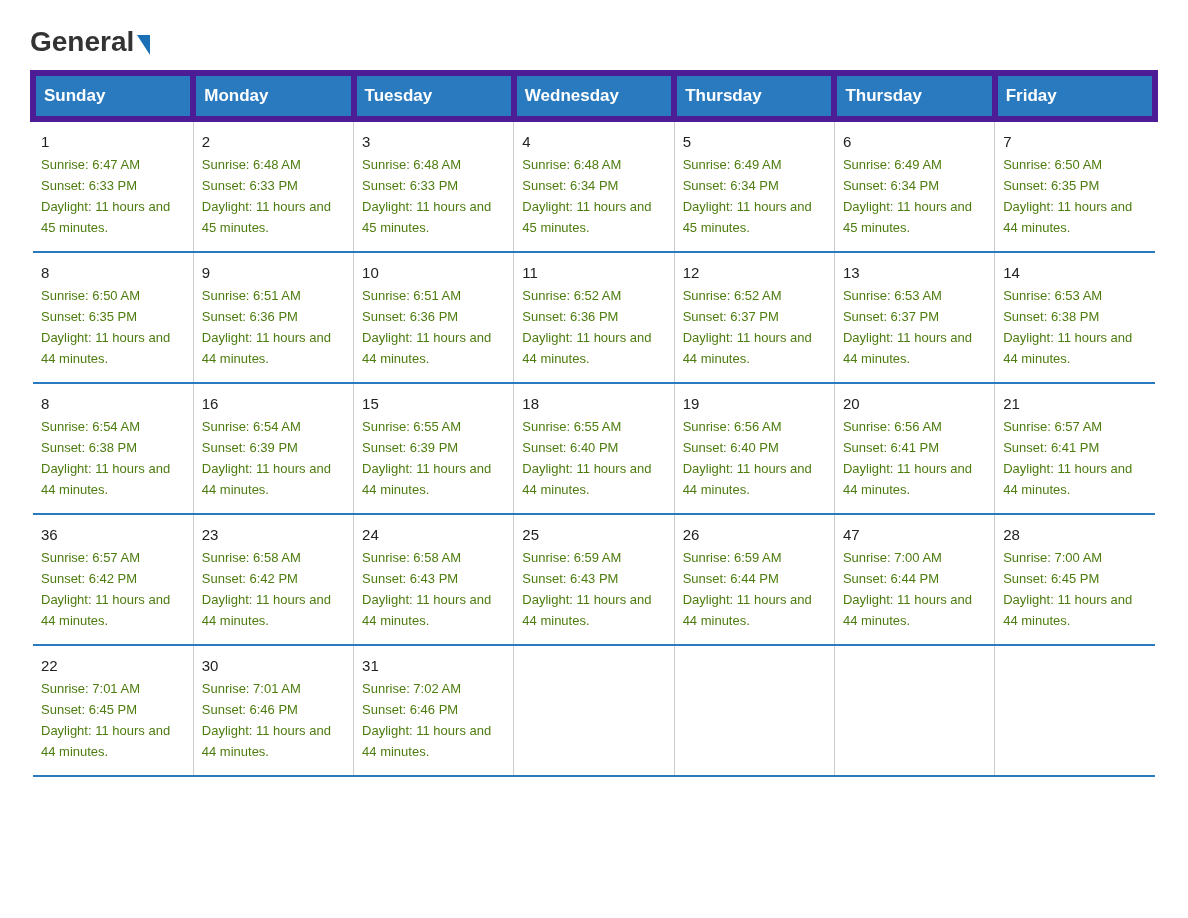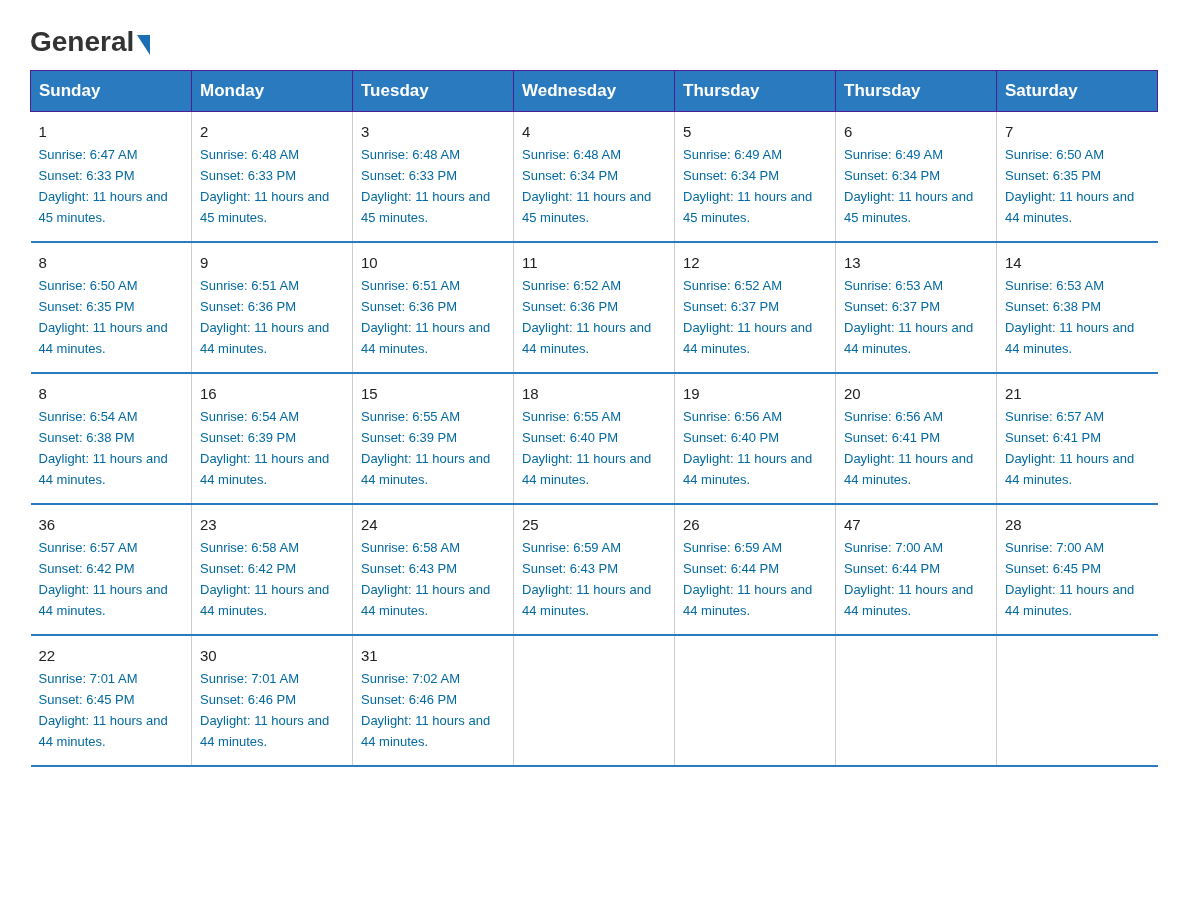--- a/index.html
+++ b/index.html
@@ -42,21 +42,21 @@
       border-collapse: collapse;
       table-layout: fixed;
     }
     thead tr th {
       background-color: #2a7abf;
       color: #fff;
       font-size: 17px;
       font-weight: bold;
       padding: 10px 8px;
       text-align: left;
-      border: 1px solid #4c1d95;
+      border: 6px solid #4c1d95;
     }
     tbody tr {
       border-bottom: 2px solid #2a7abf;
     }
     tbody tr td {
       vertical-align: top;
       padding: 8px 8px 12px 8px;
       font-size: 13.5px;
       line-height: 1.55;
       border-right: 1px solid #ccc;
@@ -68,21 +68,21 @@
     }
     .day-number {
       font-size: 15px;
       font-weight: normal;
       color: #222;
       display: block;
       margin-bottom: 2px;
     }
     .day-info {
       font-size: 13px;
-      color: #0369a1;
+      color: #4d7c0f;
       line-height: 1.55;
     }
   </style>
 </head>
 <body>
 
 <div class="header">
   <div class="logo">
     <div style="display:flex; align-items:center; line-height:1;">
       <span style="font-size:28px; font-weight:bold; color:#333;">General</span>
@@ -98,21 +98,21 @@
 
 <table>
   <thead>
     <tr>
     <th>Sunday</th>
         <th>Monday</th>
         <th>Tuesday</th>
         <th>Wednesday</th>
         <th>Thursday</th>
         <th>Thursday</th>
-        <th>Saturday</th>
+        <th>Friday</th>
       </tr>
   </thead>
   <tbody id="calendar-body">
   <tr>
         <td><span class="day-number">1</span><span class="day-info">Sunrise: 6:47 AM<br>Sunset: 6:33 PM<br>Daylight: 11 hours and 45 minutes.</span></td>
         <td><span class="day-number">2</span><span class="day-info">Sunrise: 6:48 AM<br>Sunset: 6:33 PM<br>Daylight: 11 hours and 45 minutes.</span></td>
         <td><span class="day-number">3</span><span class="day-info">Sunrise: 6:48 AM<br>Sunset: 6:33 PM<br>Daylight: 11 hours and 45 minutes.</span></td>
         <td><span class="day-number">4</span><span class="day-info">Sunrise: 6:48 AM<br>Sunset: 6:34 PM<br>Daylight: 11 hours and 45 minutes.</span></td>
         <td><span class="day-number">5</span><span class="day-info">Sunrise: 6:49 AM<br>Sunset: 6:34 PM<br>Daylight: 11 hours and 45 minutes.</span></td>
         <td><span class="day-number">6</span><span class="day-info">Sunrise: 6:49 AM<br>Sunset: 6:34 PM<br>Daylight: 11 hours and 45 minutes.</span></td>

